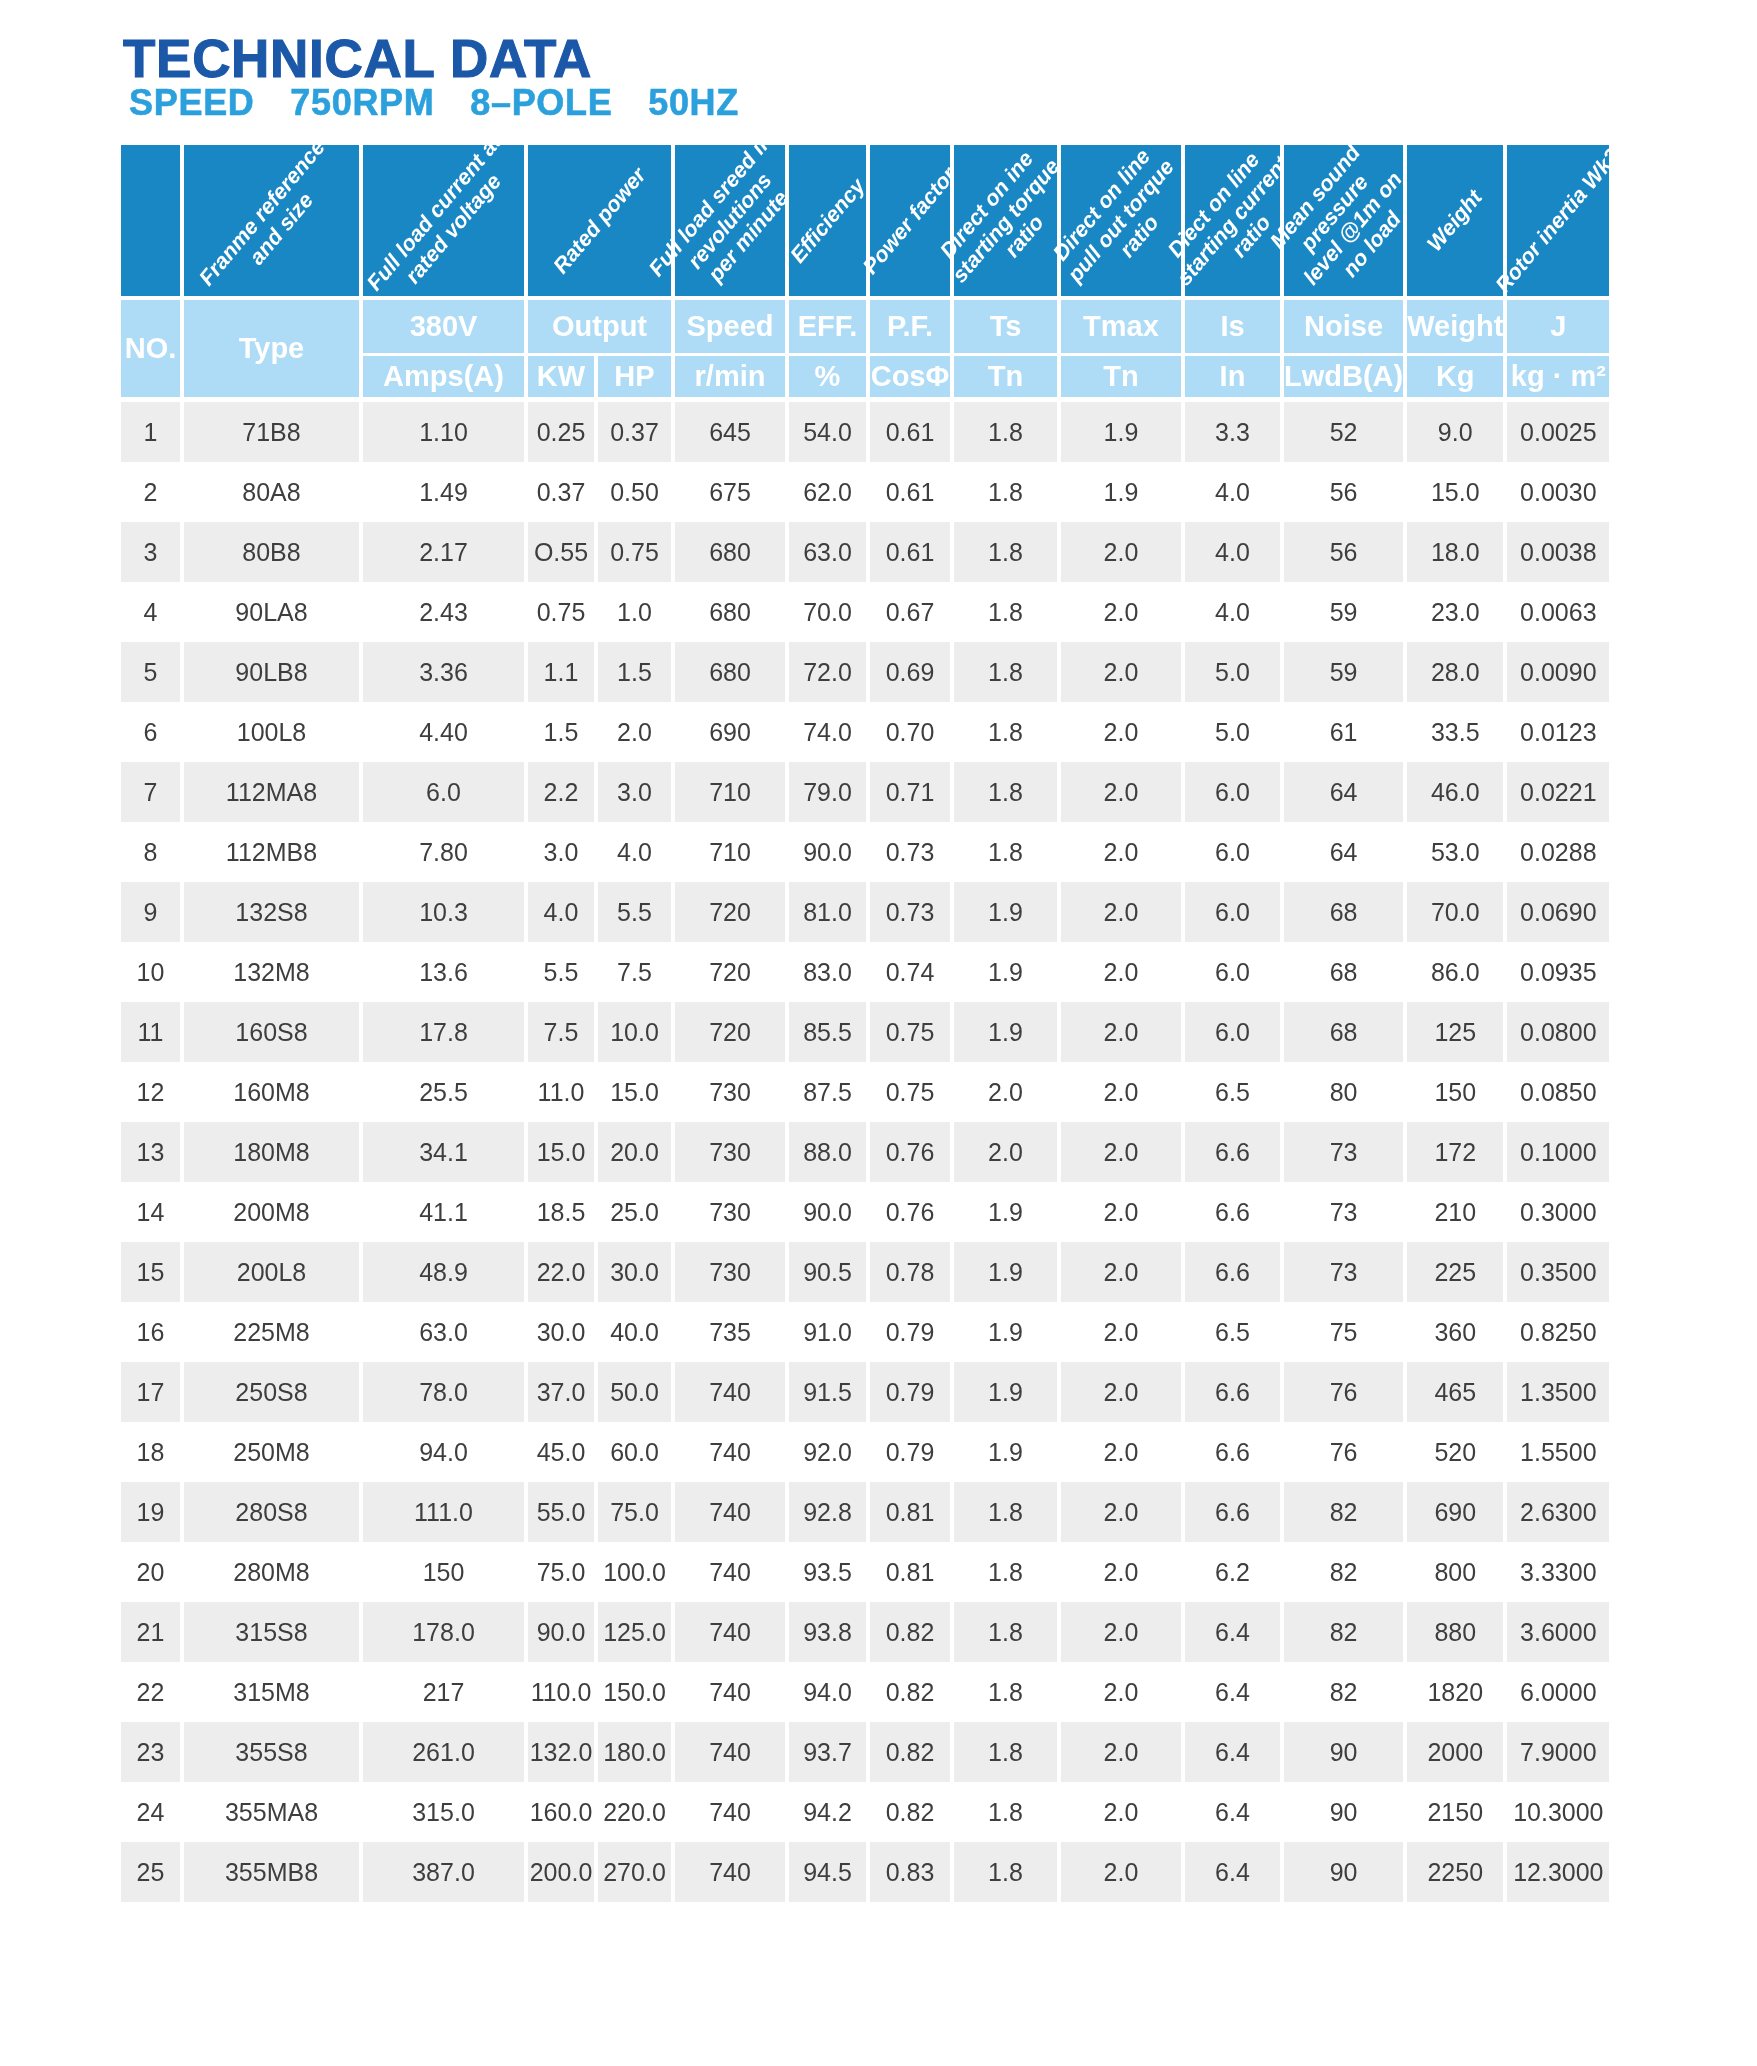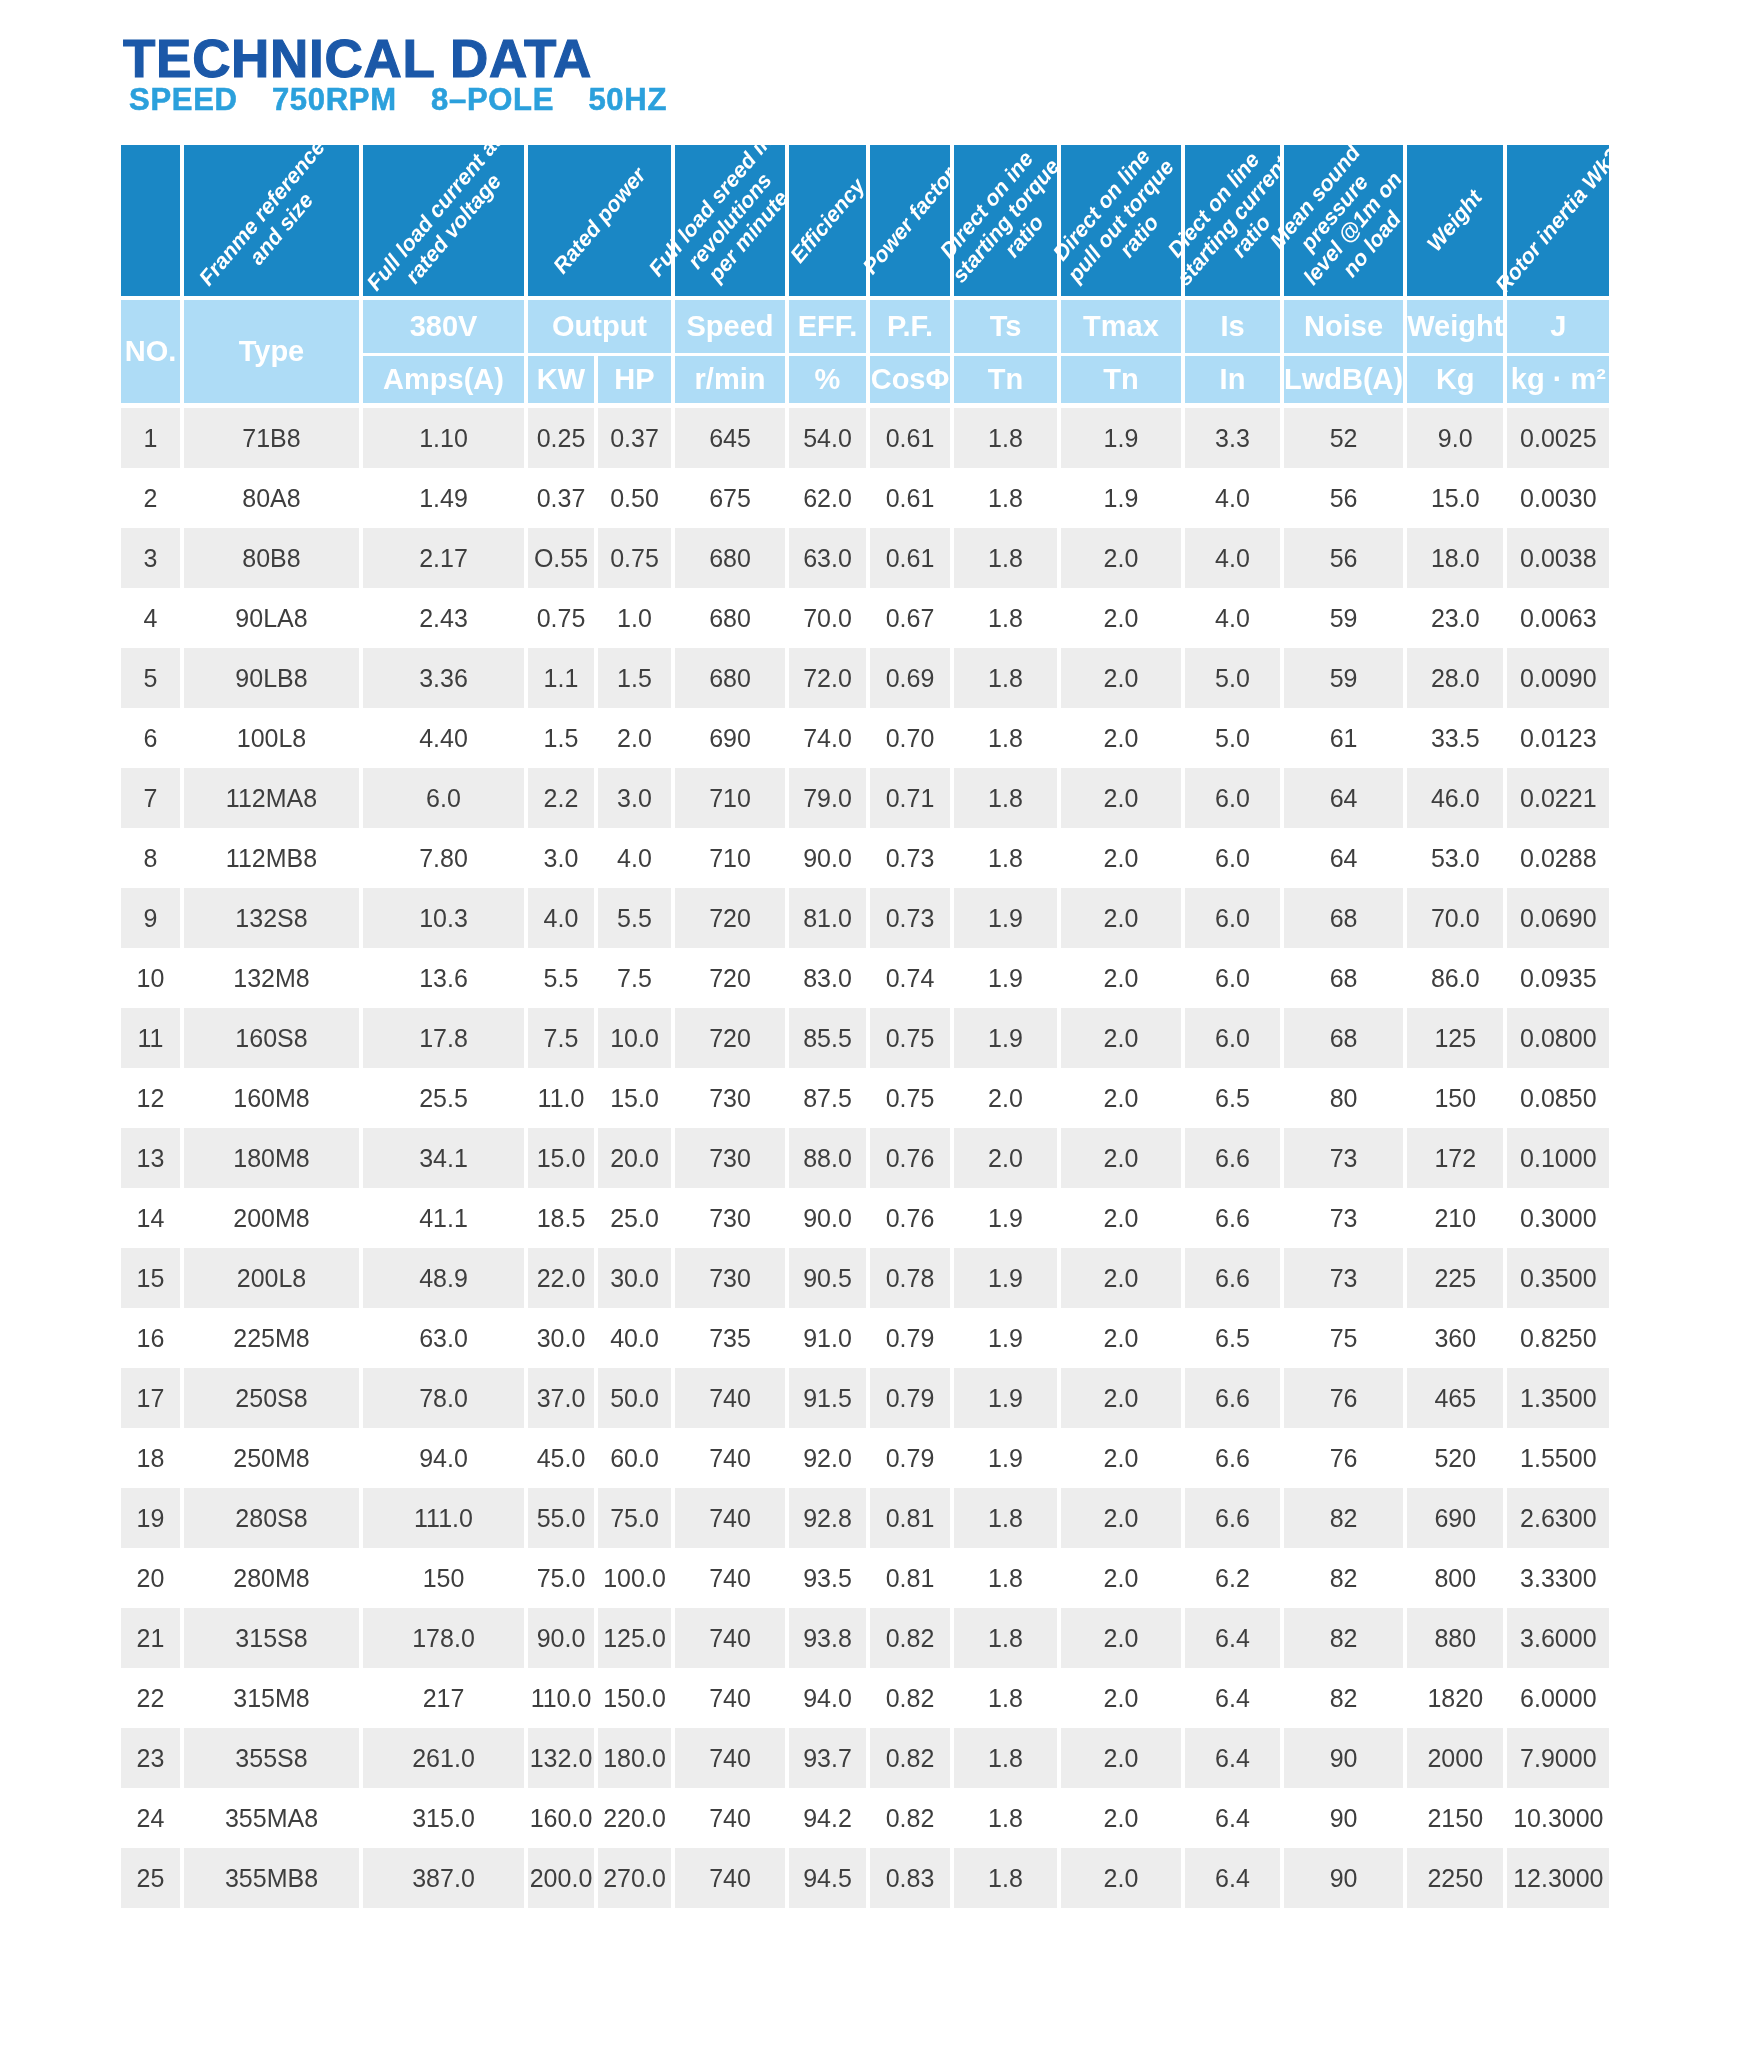--- a/index.html
+++ b/index.html
@@ -21,21 +21,21 @@
   }
   .page-title{
     position:absolute;left:123px;top:28px;
     font-size:53px;font-weight:bold;
     color:var(--title);
     -webkit-text-stroke:1.1px var(--title);
     letter-spacing:0.7px;
   }
   .page-subtitle{
     position:absolute;left:129px;top:82px;
-    font-size:31px;font-weight:bold;
+    font-size:36px;font-weight:bold;
     color:var(--subtitle);
     -webkit-text-stroke:0.6px var(--subtitle);
     word-spacing:25px;letter-spacing:0.7px;
     white-space:pre;
   }
   table.spec{
     position:absolute;left:117px;top:145px;
     border-collapse:separate;
     border-spacing:4.9px 0;
     table-layout:fixed;
@@ -52,21 +52,21 @@
   }
   .diag{
     position:absolute;left:50%;top:50%;
     transform:translate(-50%,-50%) rotate(-50deg);
     width:max-content;
     color:#fff;font-size:21.7px;font-weight:bold;font-style:italic;
     line-height:1.14;text-align:center;
     white-space:pre-line;
   }
   tr.hdr-sub1{height:56px;}
-  tr.hdr-sub2{height:52px;}
+  tr.hdr-sub2{height:46px;}
   tr.hdr-sub1 th,tr.hdr-sub2 th{
     background:var(--subheader);
     color:#fff;font-size:29px;
   }
   tr.hdr-sub1 th{border-bottom:3.5px solid #fff;}
   tr.hdr-sub2 th,tr.hdr-sub1 th.spans2{border-bottom:5.6px solid #fff;}
   tbody tr{height:60px;}
   tbody td{
     color:var(--cell_text);
     font-size:25px;font-weight:normal;

